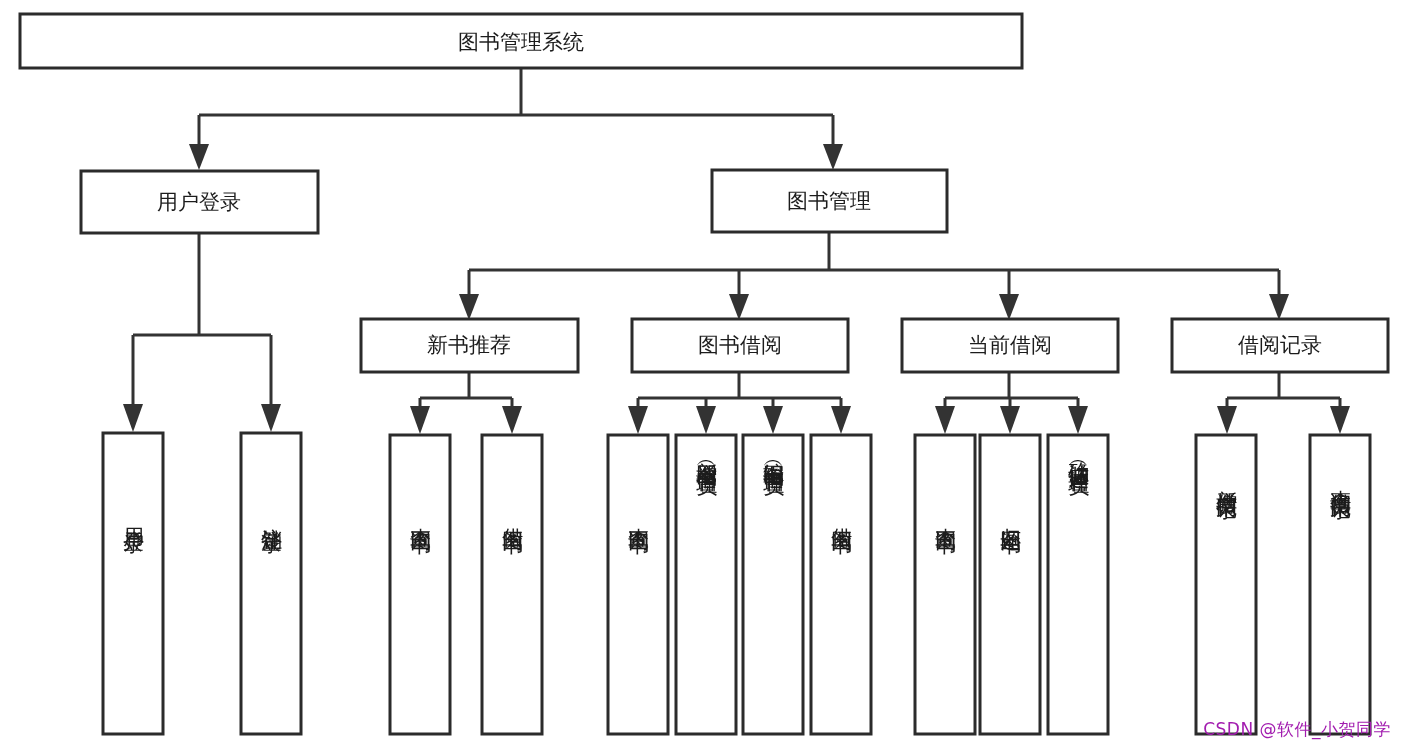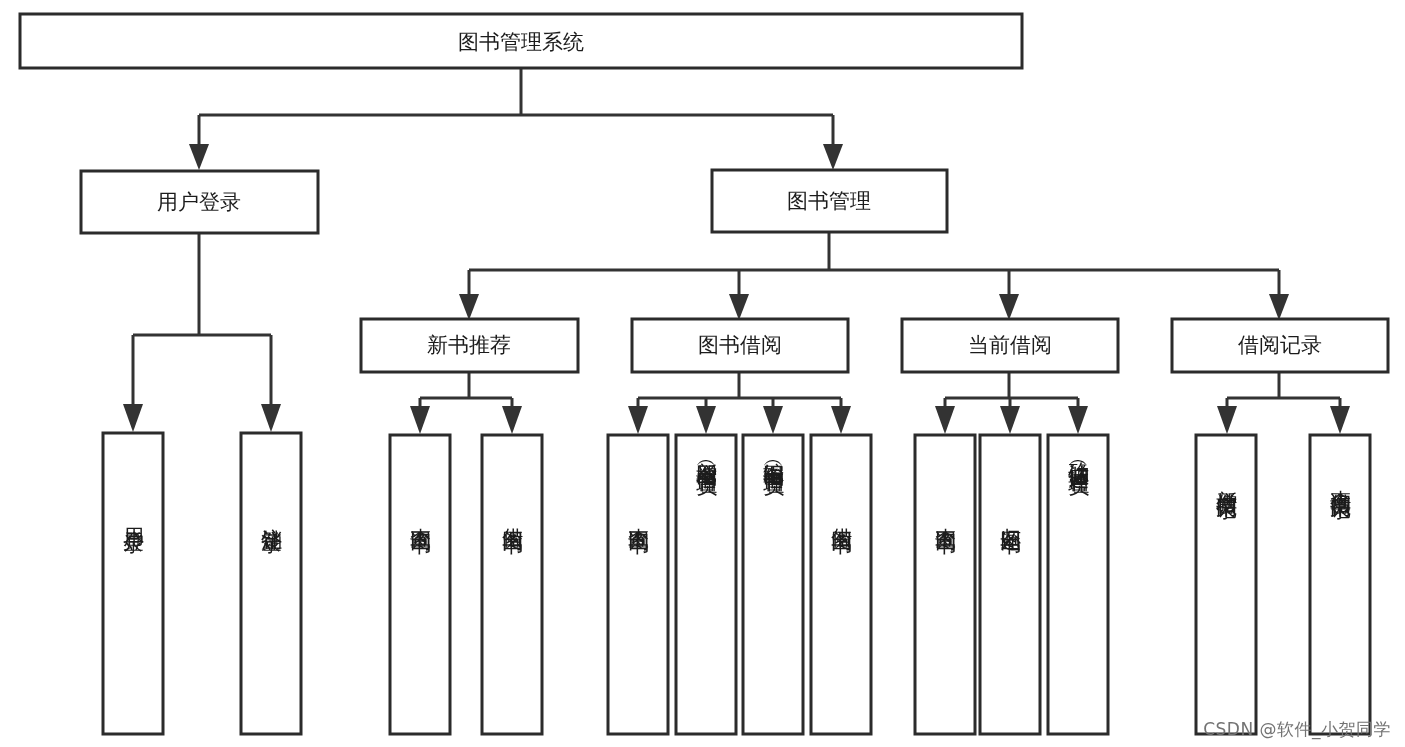--- a/index.html
+++ b/index.html
@@ -66,21 +66,21 @@
     color: #1c1c1c;
     letter-spacing: 2px;
     white-space: nowrap;
   }
   .watermark {
     position: absolute;
     right: 14px;
     bottom: 6px;
     font-family: "DejaVu Sans", "Liberation Sans", sans-serif;
     font-size: 17px;
-    color: #737373;
+    color: #a21caf;
     letter-spacing: 0.5px;
     user-select: none;
   }
 </style>
 </head>
 <body>
 
 <div id="diagram-root">
 
   <svg class="diagram-canvas" viewBox="0 0 1405 747">

